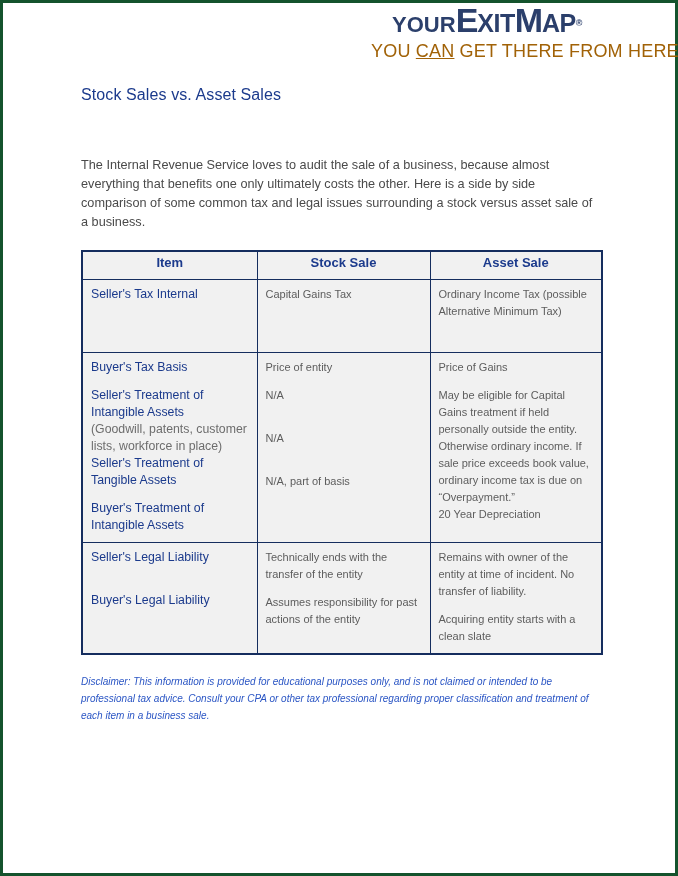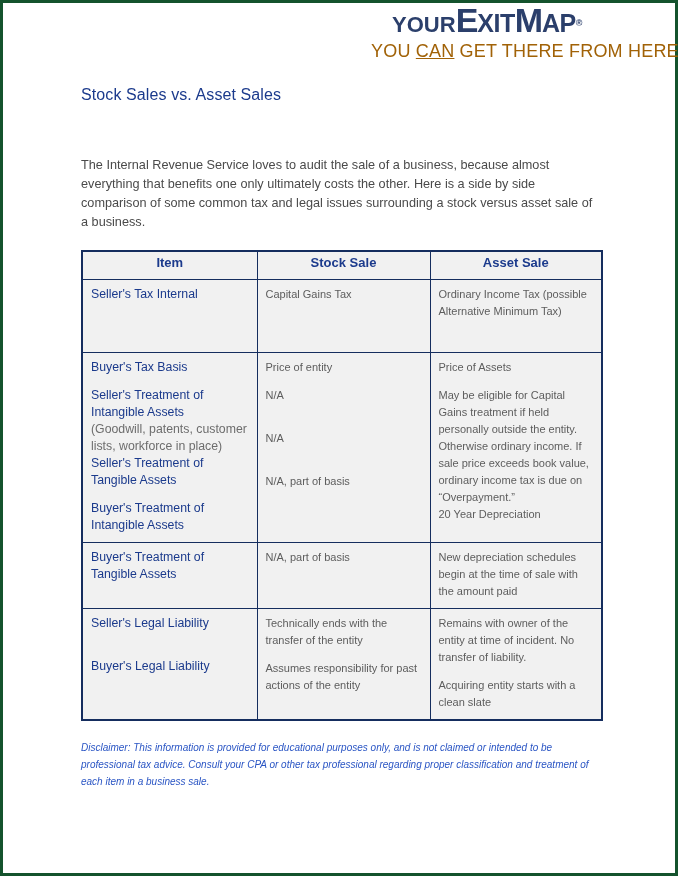--- a/index.html
+++ b/index.html
@@ -218,38 +218,27 @@
             <td>
               <div class="val">Price of entity</div>
               <div class="stack-gap"></div>
               <div class="val">N/A</div>
               <div class="stack-gap-lg"></div>
               <div class="val">N/A</div>
               <div class="stack-gap-lg"></div>
               <div class="val">N/A, part of basis</div>
             </td>
             <td>
-              <div class="val">Price of Assets</div>
+              <div class="val">Price of Gains</div>
               <div class="stack-gap"></div>
               <div class="val">May be eligible for Capital Gains treatment if held personally outside the entity. Otherwise ordinary income. If sale price exceeds book value, ordinary income tax is due on “Overpayment.”</div>
               <div class="val">20 Year Depreciation</div>
             </td>
           </tr>
 
-          <tr class="row-c">
-            <td>
-              <div class="lbl">Buyer's Treatment of Tangible Assets</div>
-            </td>
-            <td>
-              <div class="val">N/A, part of basis</div>
-            </td>
-            <td>
-              <div class="val">New depreciation schedules begin at the time of sale with the amount paid</div>
-            </td>
-          </tr>
 
           <tr class="row-d">
             <td>
               <div class="lbl">Seller's Legal Liability</div>
               <div class="stack-gap-lg"></div>
               <div class="lbl">Buyer's Legal Liability</div>
             </td>
             <td>
               <div class="val">Technically ends with the transfer of the entity</div>
               <div class="stack-gap"></div>

